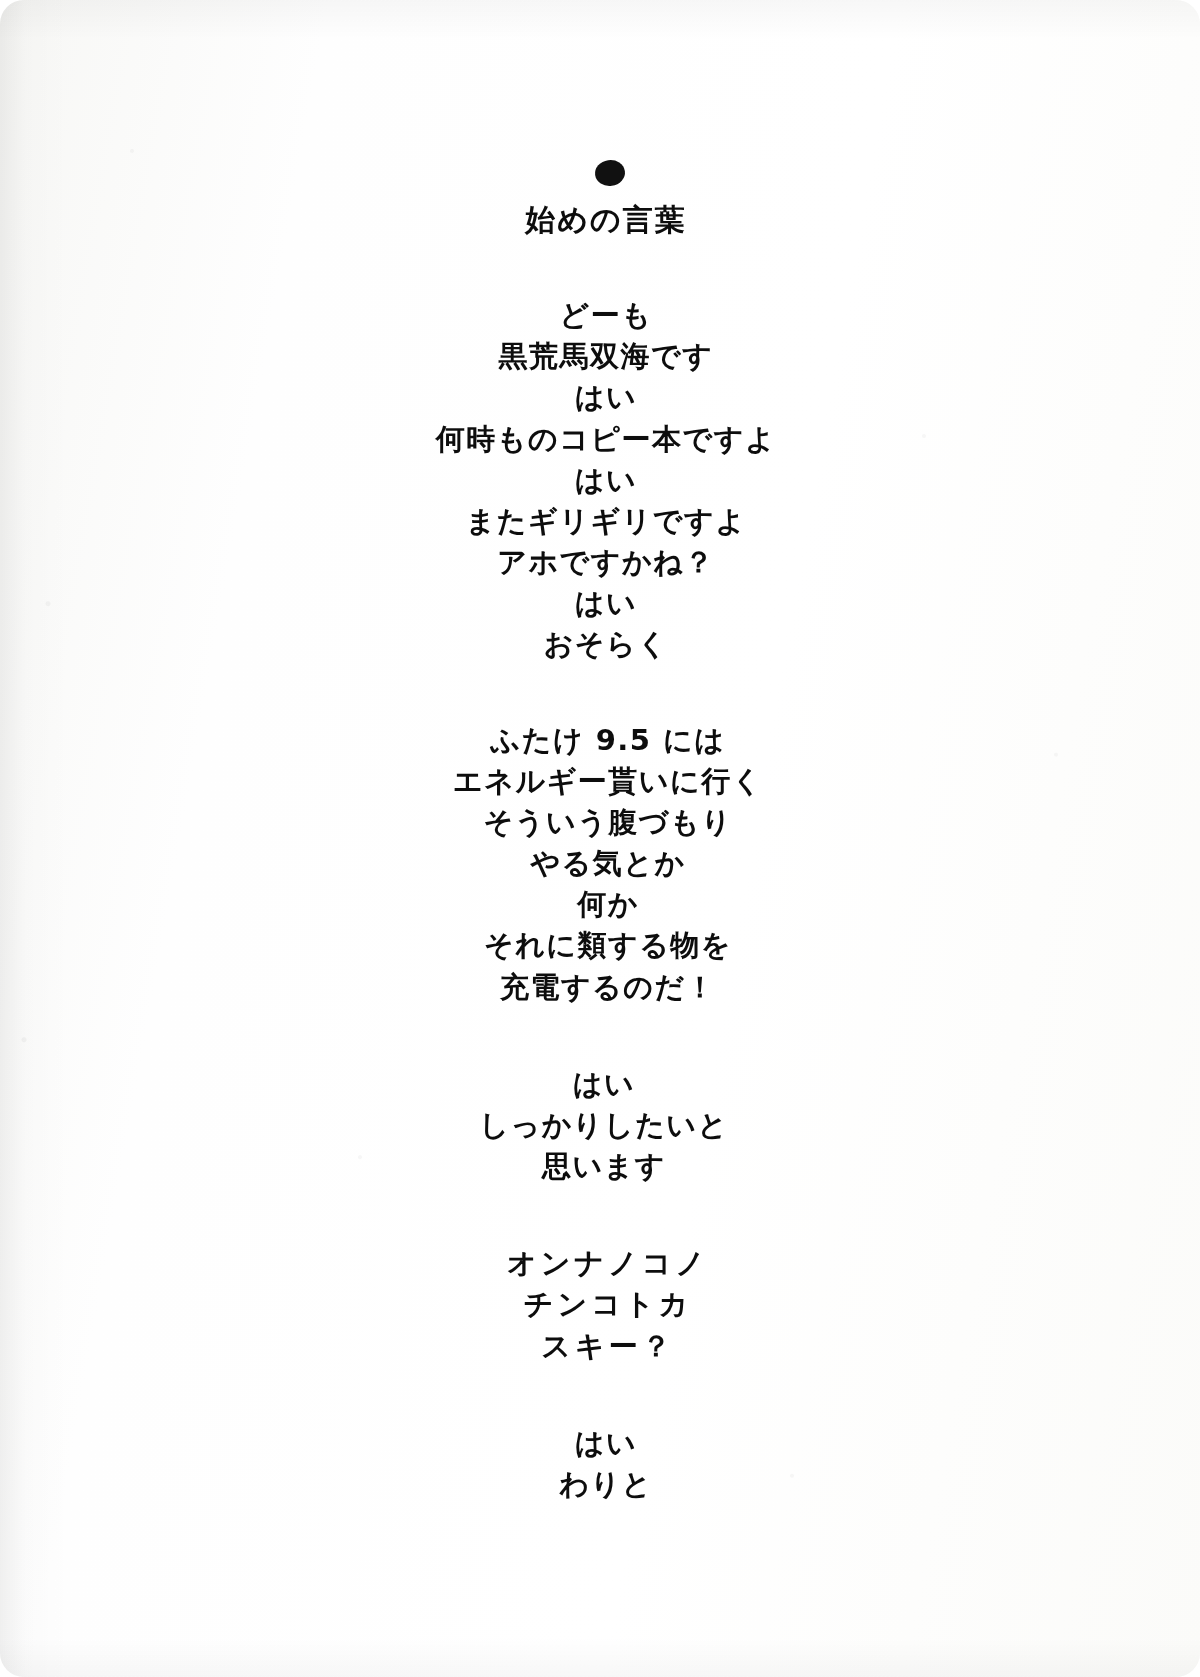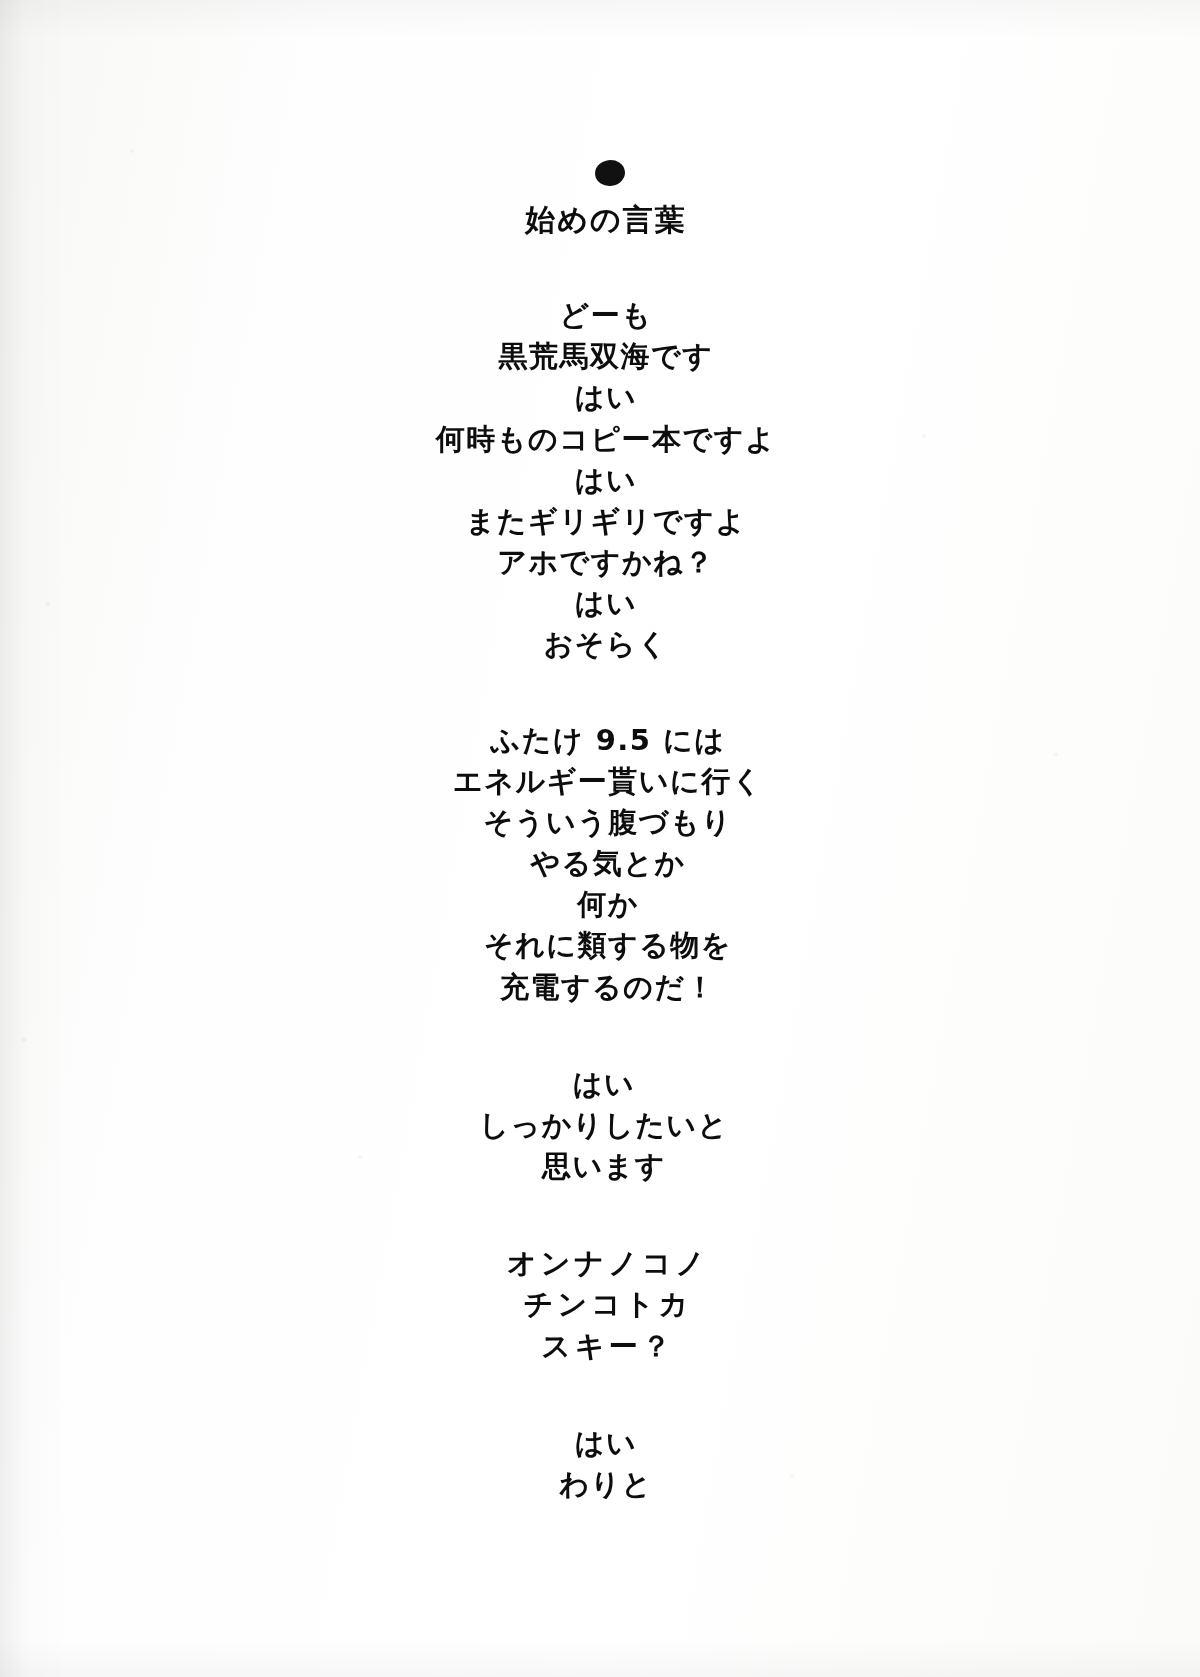--- a/index.html
+++ b/index.html
@@ -8,20 +8,21 @@
     background: #ffffff;
   }
   .page {
     position: relative;
     width: 1200px;
     height: 1677px;
     background: #fdfdfc;
     overflow: hidden;
     font-family: "DejaVu Sans", "Liberation Sans", sans-serif;
     color: #0d0d0d;
+    border-radius: 24px;
   }
   
   .scan-tint {
     position: absolute;
     inset: 0;
     background:
       radial-gradient(circle at 4% 36%, rgba(0,0,0,0.035) 0 2px, rgba(0,0,0,0) 3px),
       radial-gradient(circle at 2% 62%, rgba(0,0,0,0.04) 0 2px, rgba(0,0,0,0) 3px),
       radial-gradient(circle at 11% 9%, rgba(0,0,0,0.03) 0 1.5px, rgba(0,0,0,0) 2.5px),
       radial-gradient(circle at 77% 26%, rgba(0,0,0,0.03) 0 1.5px, rgba(0,0,0,0) 2.5px),

